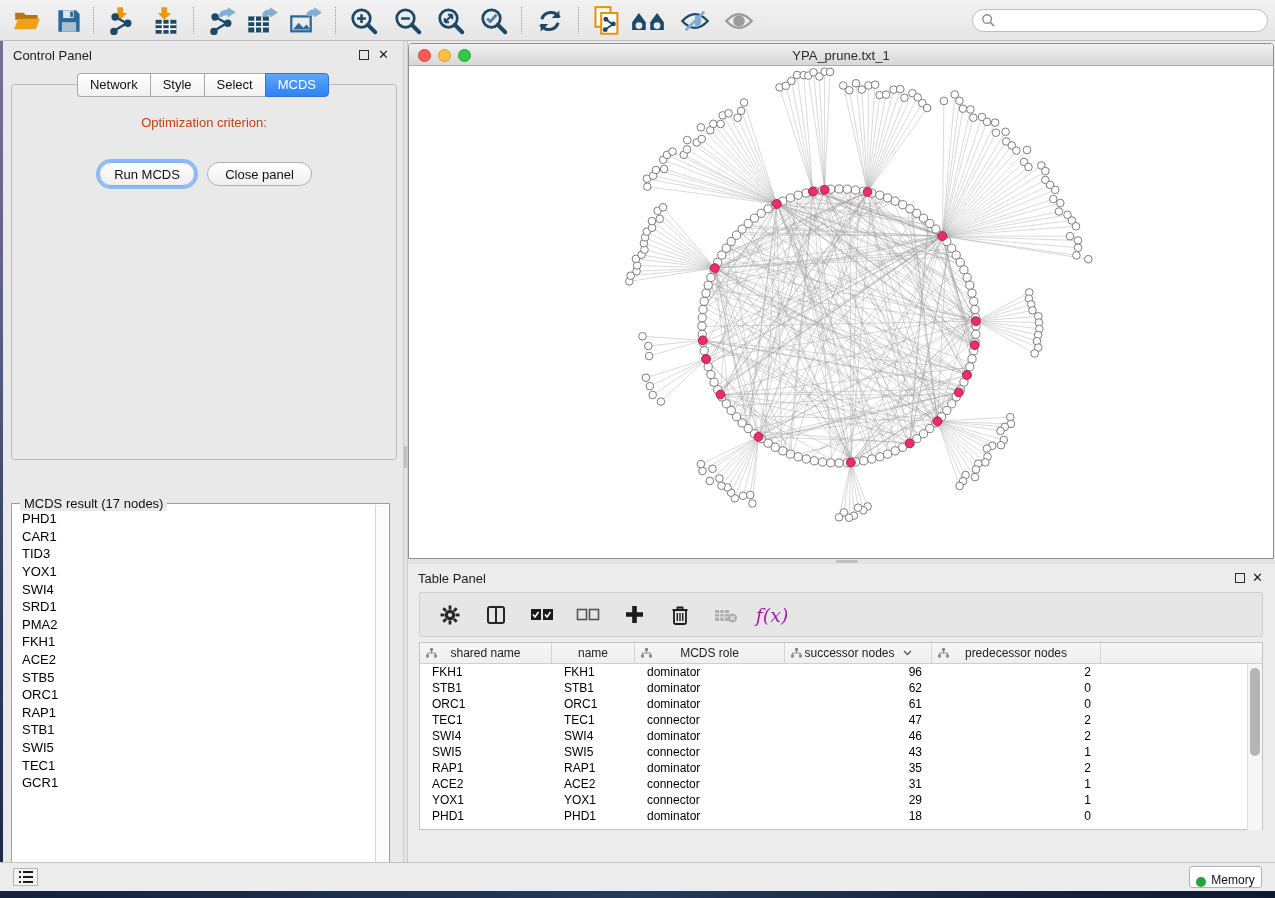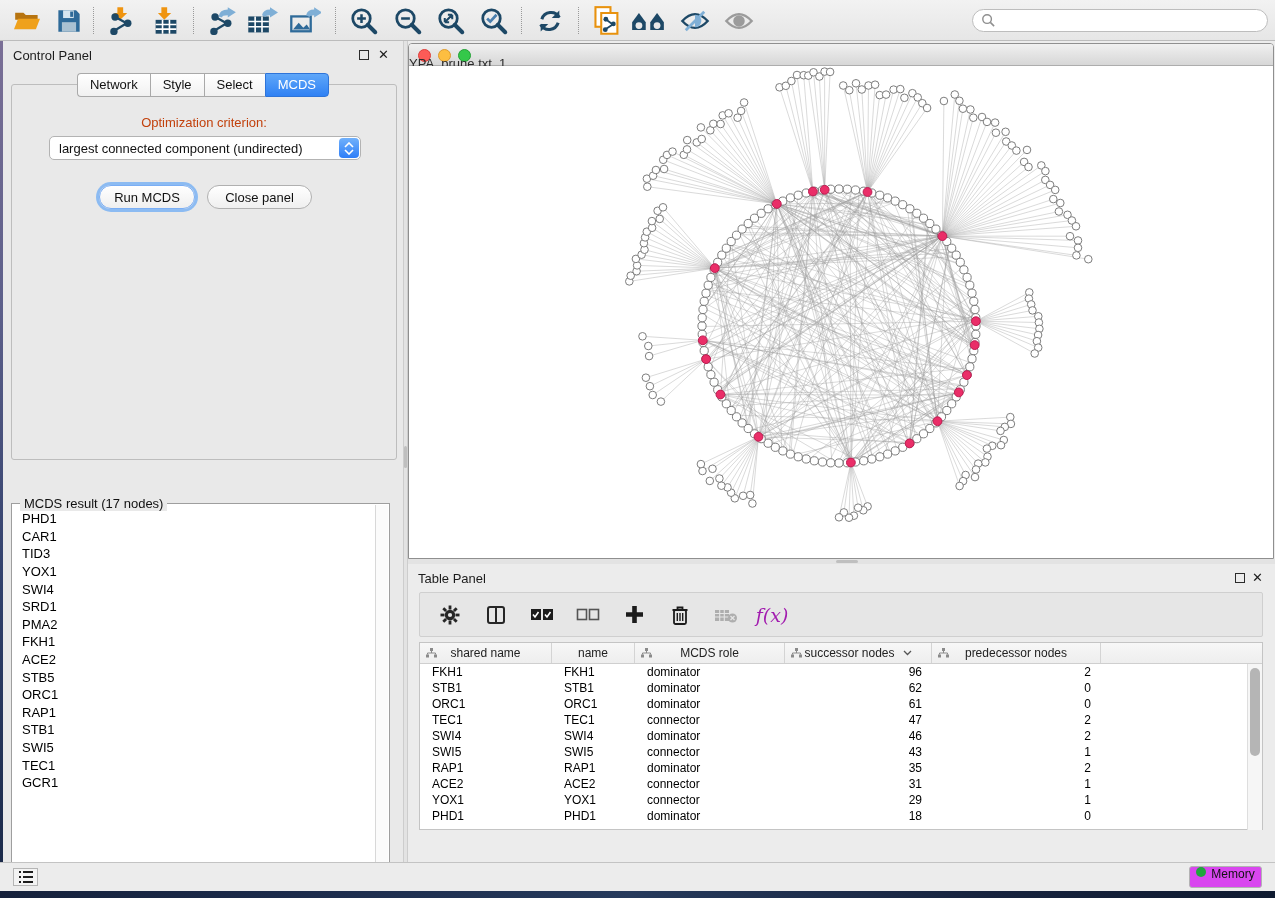--- a/index.html
+++ b/index.html
@@ -36,21 +36,21 @@
   .seg-tab:last-child { border-right:1px solid #a9a9a9; border-radius:0 4px 4px 0; }
   .seg-tab.active { background:linear-gradient(#5fa7f9,#2f81f4); color:#fff; border-color:#2e74d9; }
 
   #cp-box { position:absolute; left:8px; top:43px; width:386px; height:376px; border:1px solid #bdbdbd; border-radius:3px; background:#e9e9e9; }
   #opt-label { position:absolute; left:0; top:30px; width:100%; text-align:center; font-size:13px; color:#c2410c; }
   #opt-select { position:absolute; left:37px; top:51px; width:312px; height:24px; background:#fff; border:1px solid #b3b3b3;
     border-radius:5px; font-size:13px; color:#111; display:flex; align-items:center; padding-left:9px; }
   #opt-stepper { position:absolute; right:1px; top:1px; width:20px; height:20px; border-radius:4px;
     background:linear-gradient(#71b1fb,#2e7ef8); display:flex; flex-direction:column; align-items:center; justify-content:center; gap:1px; }
   #opt-stepper svg { display:block; }
-  .cp-btn { position:absolute; top:100px; height:24px; background:linear-gradient(#ffffff,#efefef); border:1px solid #b0b0b0;
+  .cp-btn { position:absolute; top:77px; height:24px; background:linear-gradient(#ffffff,#efefef); border:1px solid #b0b0b0;
     border-radius:12px; font-size:13px; color:#111; display:flex; align-items:center; justify-content:center; }
   #run-btn { left:87px; width:96px; box-shadow:0 0 0 3px rgba(64,150,250,.55); border-color:#7aaef5; }
   #closepanel-btn { left:195px; width:105px; }
 
   #mcds-fieldset { position:absolute; left:8px; top:424px; width:379px; height:372px; border:1px solid #9e9e9e; background:#fff;margin-top:38px; }
   #mcds-legend { position:absolute; left:8px; top:-8px; background:#e9e9e9; padding:0 4px; font-size:13px; color:#111; }
   #mcds-result-list { position:absolute; left:1px; top:6px; width:363px; height:360px; overflow:hidden; }
   .mcds-item { font-size:13px; color:#000; padding:1.3px 0 1.3px 9px; }
   #mcds-scroll { position:absolute; right:1px; top:1px; width:13px; height:365px; background:#fbfbfb; border-left:1px solid #d8d8d8; }
 
@@ -60,21 +60,21 @@
   #v-handle { position:absolute; left:0; top:405px; width:3px; height:22px; background:#bfbfbf; border-radius:2px; }
 
   
   #network-window { position:absolute; left:408px; top:43px; width:866px; height:516px; border:1px solid #8f8f8f;
     border-radius:4px 4px 0 0; overflow:hidden; background:#fff; }
   #nw-titlebar { position:relative; height:22px; background:linear-gradient(#f0f0f0,#d7d7d7); border-bottom:1px solid #adadad; }
   .tl { position:absolute; top:4.5px; width:13px; height:13px; border-radius:50%; }
   #tl-red { left:9px; background:#fc5b57; border:0.5px solid #dd3f3b; }
   #tl-yellow { left:29px; background:#fdbe41; border:0.5px solid #de9b2d; }
   #tl-green { left:49px; background:#34c84a; border:0.5px solid #23a135; }
-  #nw-title { position:absolute; width:100%; text-align:left; top:4px; font-size:13px; color:#2b2b2b;margin-top:8px; }
+  #nw-title { position:absolute; width:100%; text-align:center; top:4px; font-size:13px; color:#2b2b2b; }
   #network-canvas { position:relative; width:864px; height:493px; background:#fff; }
 
   
   #h-splitter { position:absolute; left:408px; top:559px; width:867px; height:5px; background:#e3e3e3; }
   #h-handle { position:absolute; left:428px; top:1px; width:22px; height:3px; background:#bfbfbf; border-radius:2px; }
 
   
   #table-panel { position:absolute; left:408px; top:564px; width:867px; height:298px; background:#ececec; }
   #tp-float { right:30px; } #tp-close { right:12px; }
   #tp-toolbar { position:absolute; left:11px; top:28px; width:844px; height:45px; background:#e6e6e6;
@@ -98,22 +98,22 @@
 
   #tp-tabs { position:absolute; left:252px; top:272px; display:flex; z-index:2; }
   #tp-tabs .seg-tab { padding:2px 13px 3px; border-radius:0; }
   #tp-tabs .seg-tab:first-child { border-radius:5px 0 0 5px; }
   #tp-tabs .seg-tab:last-child { border-radius:0 5px 5px 0; border-right:1px solid #a9a9a9; }
 
   
   #status-bar { position:absolute; left:0; top:862px; width:1275px; height:29px; background:#ececec; border-top:1px solid #c3c3c3; }
   #list-btn { position:absolute; left:13px; top:5px; width:25px; height:18px; background:#f3f3f3; border:1px solid #b5b5b5;
     display:flex; align-items:center; justify-content:center; }
-  #memory-btn { position:absolute; right:13px; top:3px; width:73px; height:22px; background:#d946ef; border:1px solid #b3b3b3;
-    border-radius:3px; display:flex; align-items:flex-start; justify-content:center; gap:5px; font-size:12px; color:#111; }
+  #memory-btn { position:absolute; right:13px; top:3px; width:73px; height:22px; background:#ffffff; border:1px solid #b3b3b3;
+    border-radius:3px; display:flex; align-items:flex-end; justify-content:center; gap:5px; font-size:12px; color:#111; }
   #memory-dot { width:10px; height:10px; border-radius:50%; background:#1fa53c; }
 </style>
 </head>
 <body>
 
 <div id="desktop">
 <div id="app">
 
   <div id="main-toolbar">
     <div class="tbtn" style="left:10px">
@@ -281,31 +281,20 @@
 
     <div id="cp-tabs">
       <div class="seg-tab">Network</div>
       <div class="seg-tab">Style</div>
       <div class="seg-tab">Select</div>
       <div class="seg-tab active">MCDS</div>
     </div>
 
     <div id="cp-box">
       <div id="opt-label">Optimization criterion:</div>
-      <div id="opt-select">
-        <span>largest connected component (undirected)</span>
-        <div id="opt-stepper">
-          <svg width="10" height="6" viewBox="0 0 10 6">
-                <path d="M1 5 L5 1 L9 5" fill="none" stroke="#fff" stroke-width="1.6"></path>
-              </svg>
-          <svg width="10" height="6" viewBox="0 0 10 6">
-                <path d="M1 1 L5 5 L9 1" fill="none" stroke="#fff" stroke-width="1.6"></path>
-              </svg>
-        </div>
-      </div>
       <div class="cp-btn" id="run-btn">Run MCDS</div>
       <div class="cp-btn" id="closepanel-btn">Close panel</div>
     </div>
 
     <div id="mcds-fieldset">
       <div id="mcds-legend">MCDS result (17 nodes)</div>
       <div id="mcds-result-list">
             <div class="mcds-item">PHD1</div>
             <div class="mcds-item">CAR1</div>
             <div class="mcds-item">TID3</div>

